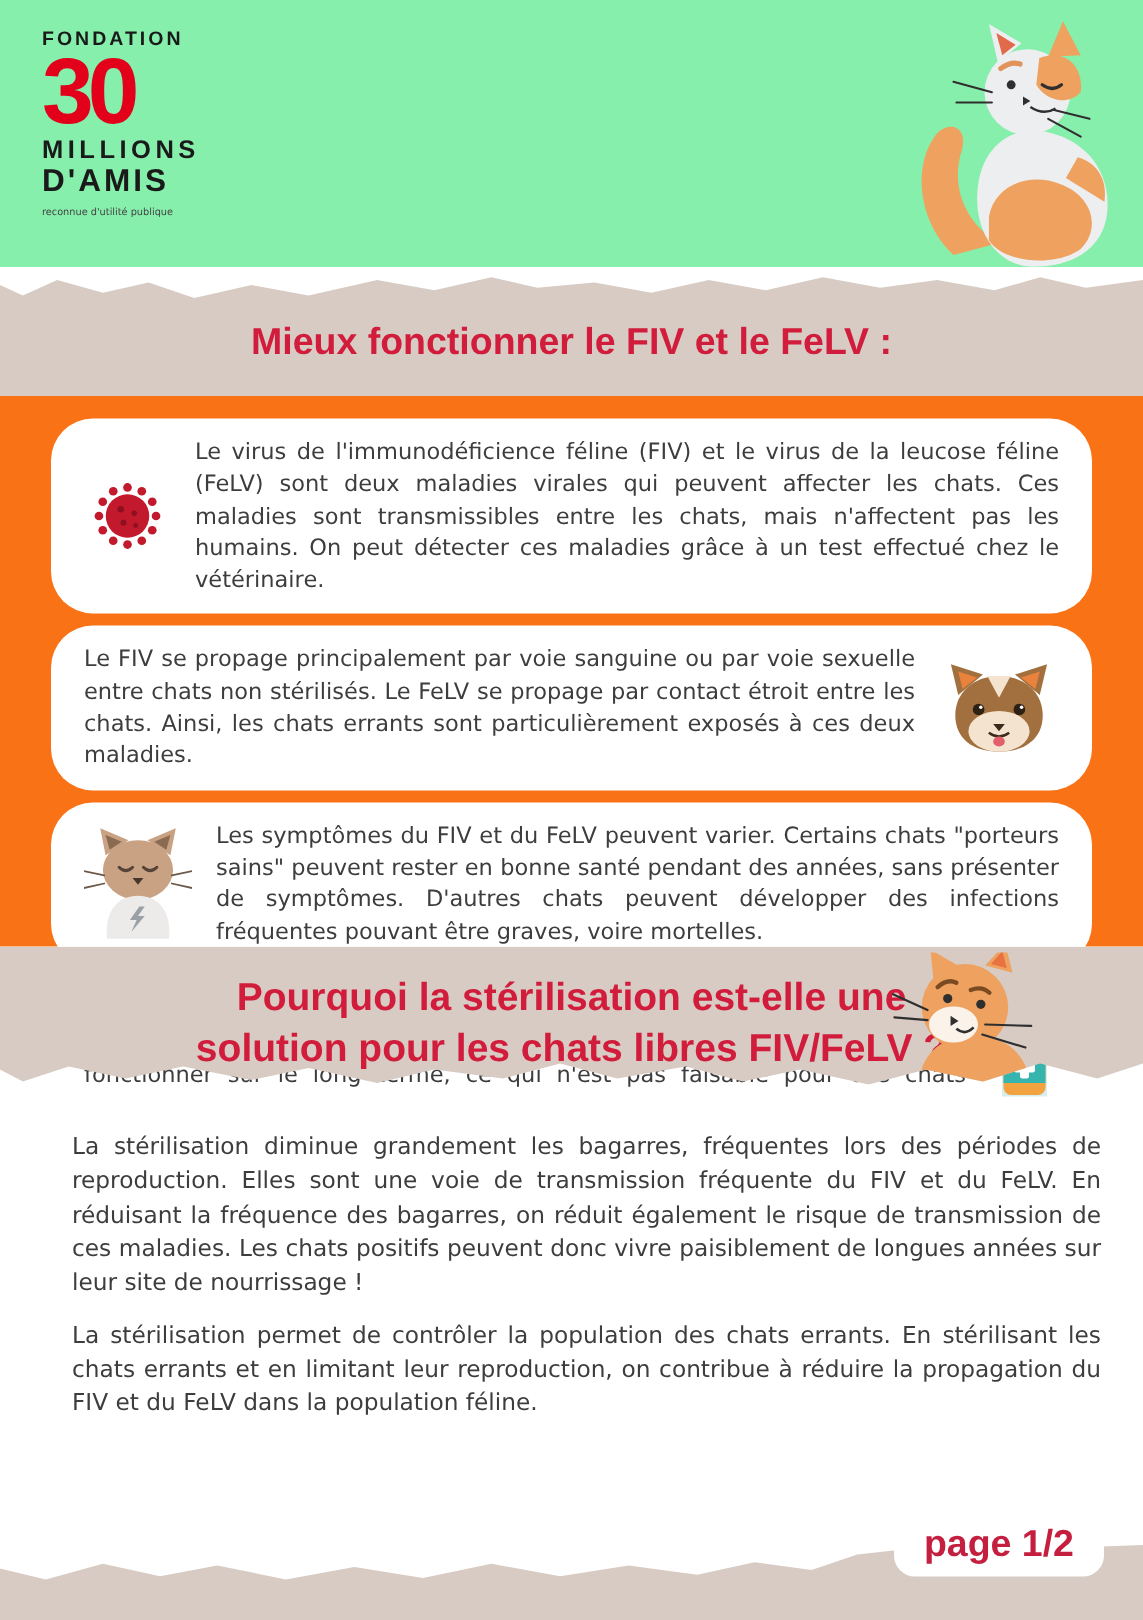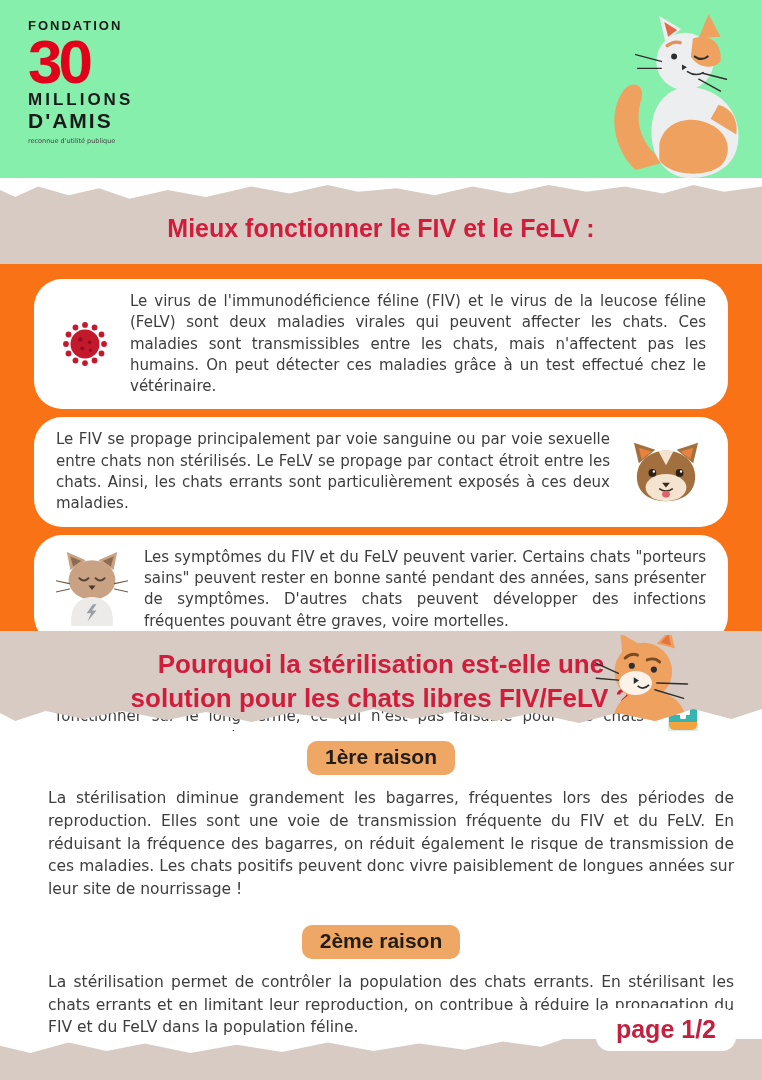--- a/index.html
+++ b/index.html
@@ -213,23 +213,21 @@
           <path d="M26 40 L2 29"></path>
             <path d="M26 47 L3 45"></path>
             <path d="M66 50 L98 51"></path>
             <path d="M64 57 L94 66"></path>
         </g>
       </svg>
     </span>
   </div>
 
   <div class="reasons">
-    <span class="badge">1ère raison</span>
     <p class="reason-text">La stérilisation diminue grandement les bagarres, fréquentes lors des périodes de reproduction. Elles sont une voie de transmission fréquente du FIV et du FeLV. En réduisant la fréquence des bagarres, on réduit également le risque de transmission de ces maladies. Les chats positifs peuvent donc vivre paisiblement de longues années sur leur site de nourrissage !</p>
-    <span class="badge reason-2">2ème raison</span>
     <p class="reason-text">La stérilisation permet de contrôler la population des chats errants. En stérilisant les chats errants et en limitant leur reproduction, on contribue à réduire la propagation du FIV et du FeLV dans la population féline.</p>
   </div>
 
   <div class="footer">
     <div class="footer-band"></div>
     <div class="page-tab">
       <span>page 1/2</span>
     </div>
   </div>
 

